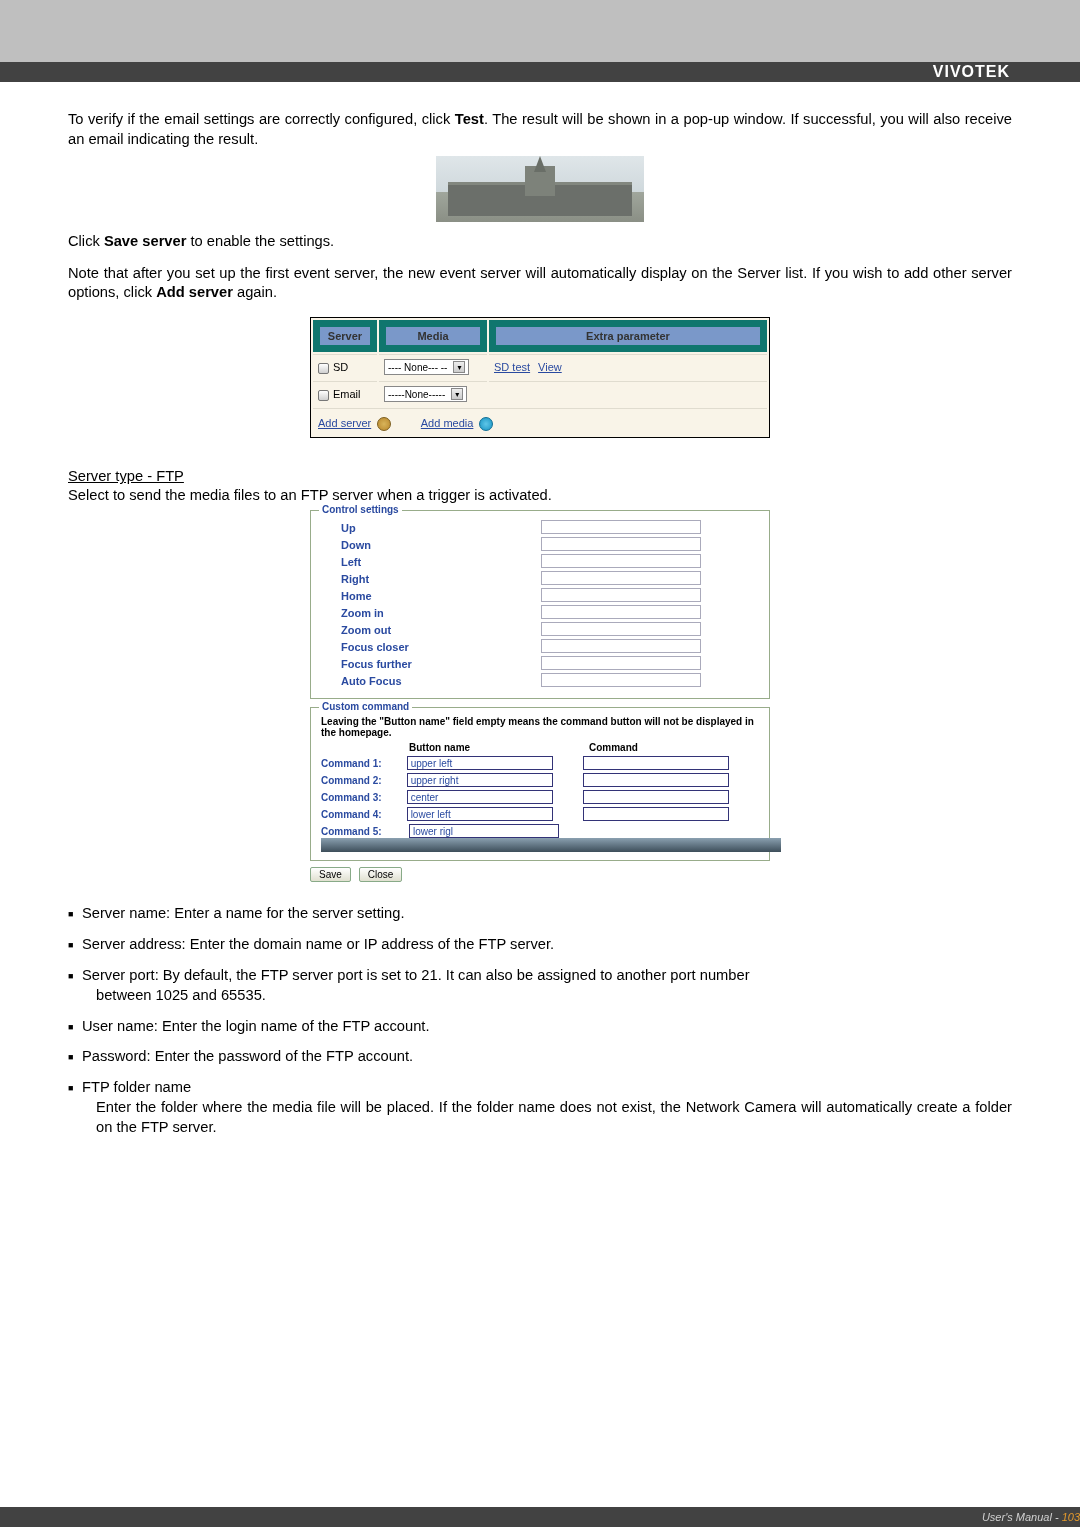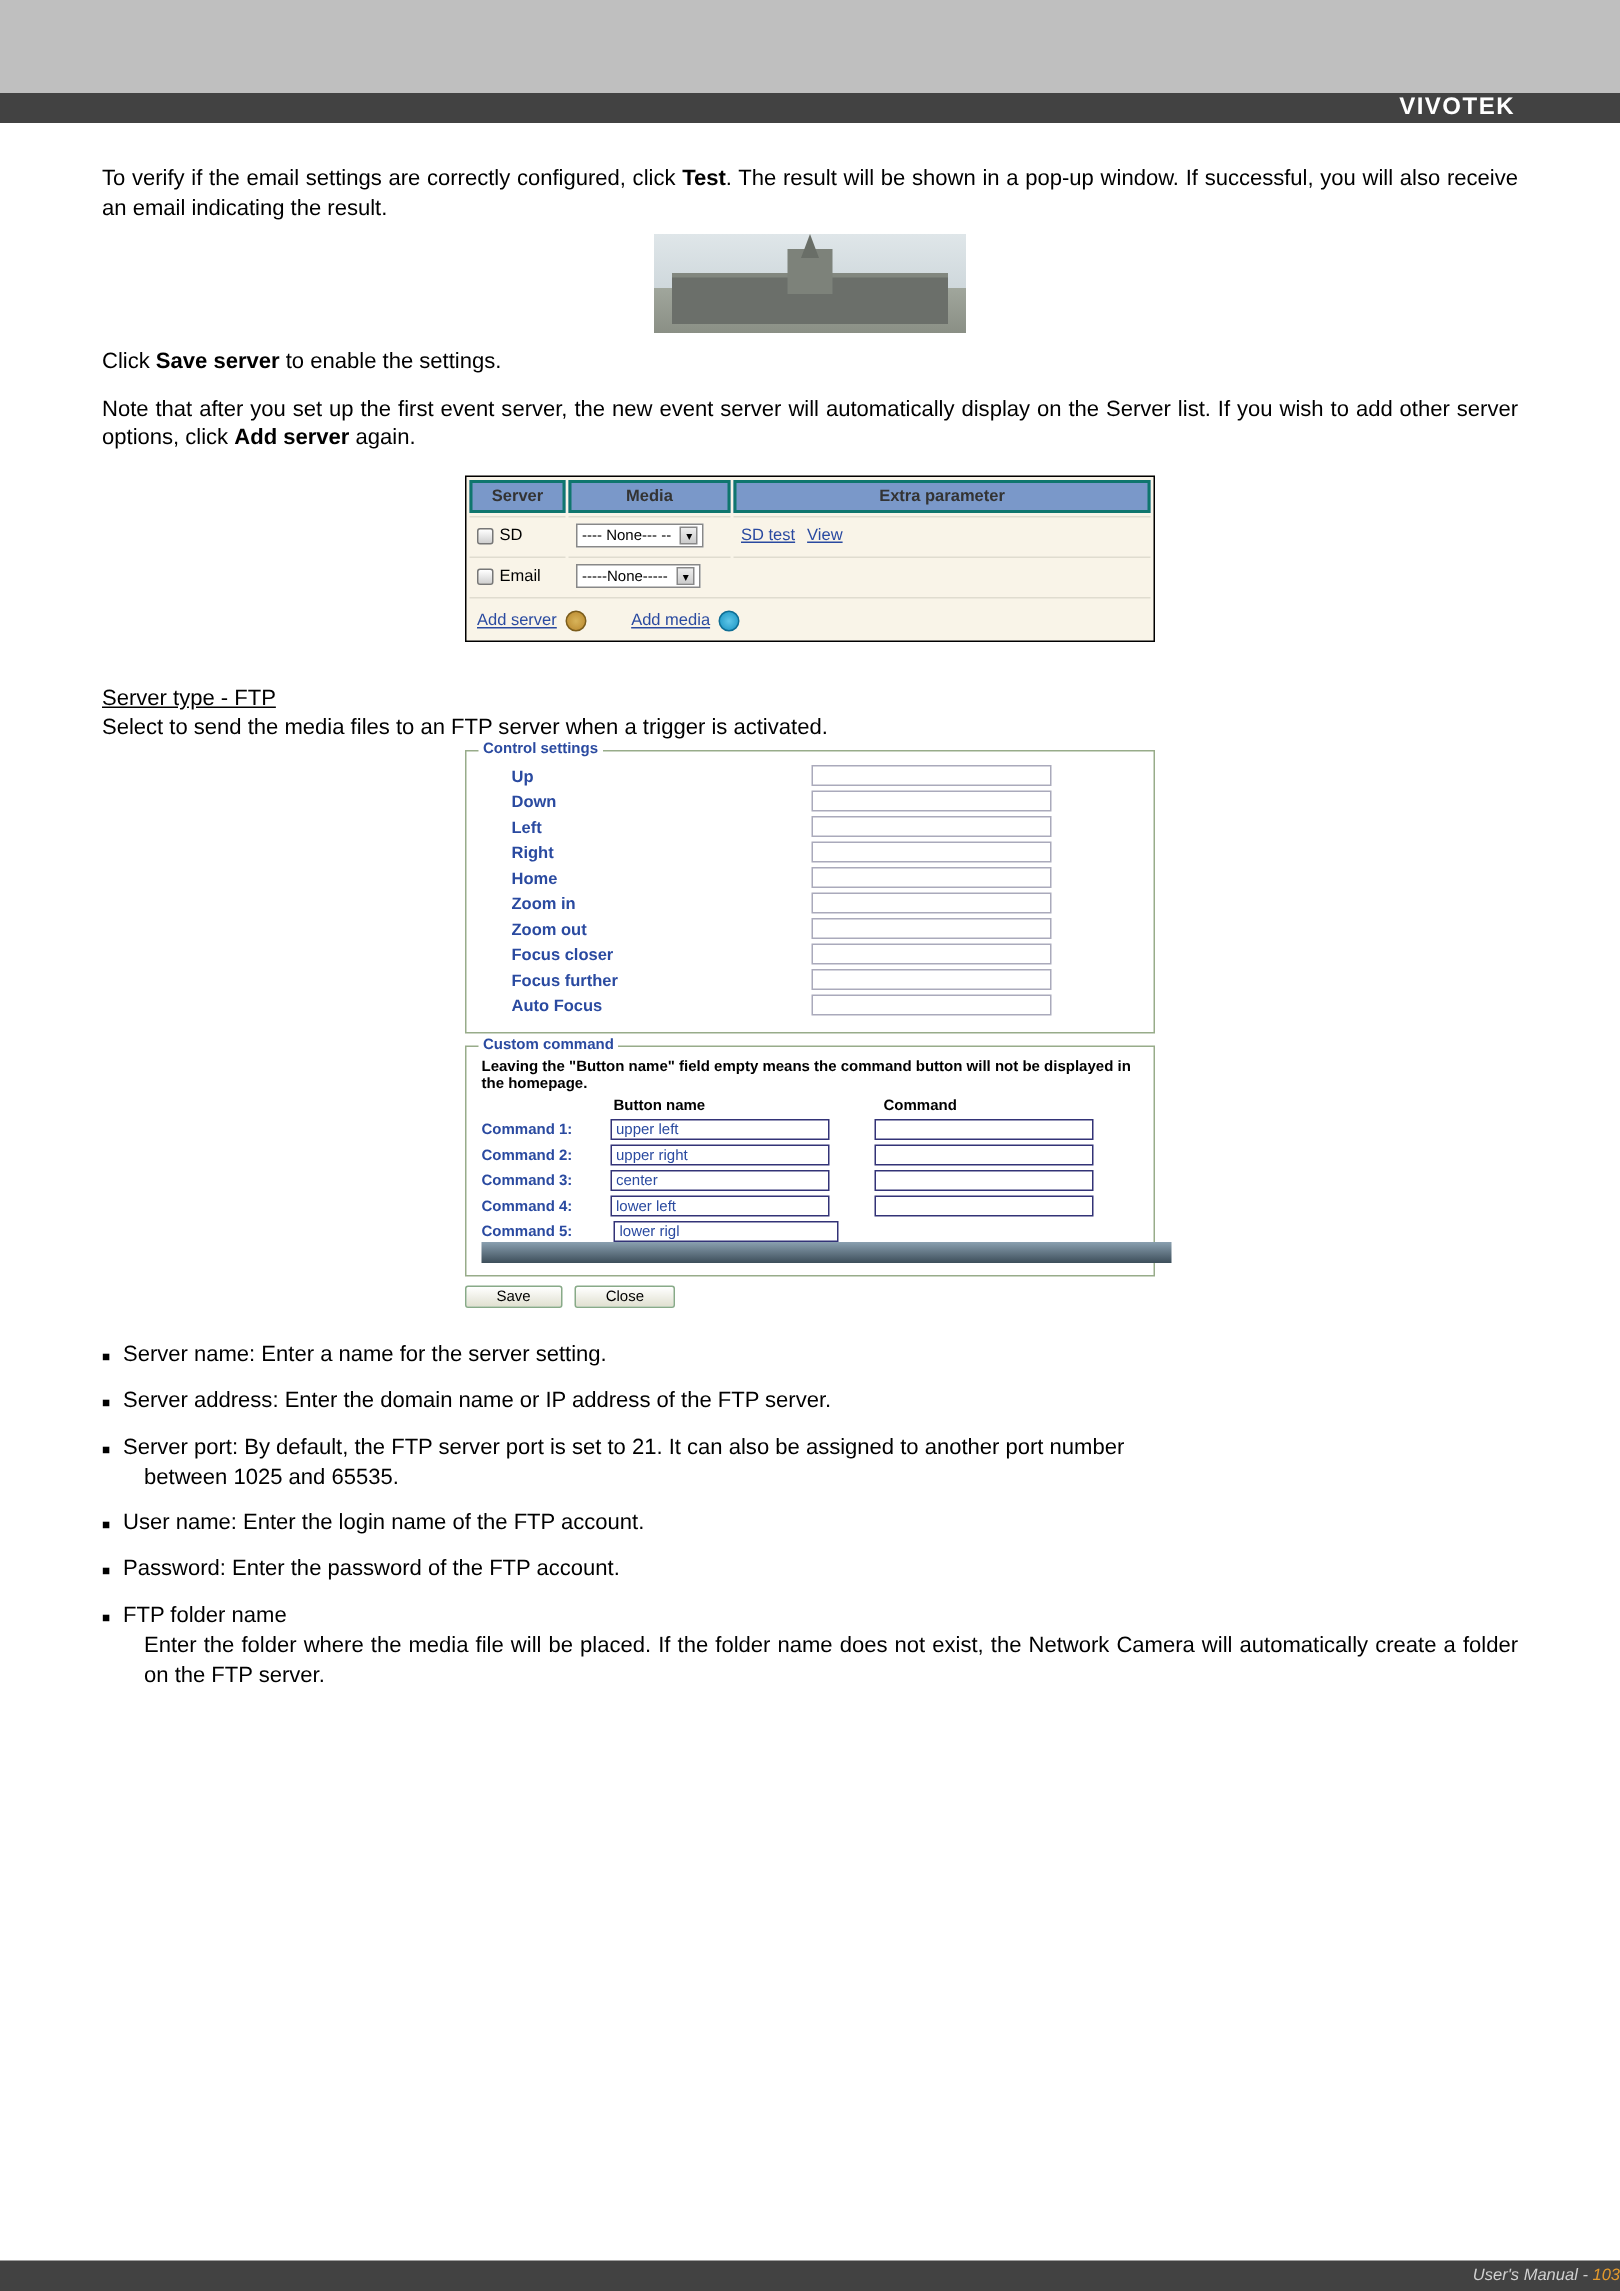--- a/index.html
+++ b/index.html
@@ -18,21 +18,21 @@
 .photo-strip { display: flex; justify-content: center; margin: 6px 0 10px; }
 .photo-box { width: 208px; height: 66px; position: relative; overflow: hidden; }
 .sky { position: absolute; inset: 0; background: linear-gradient(#dfe6e9 0%, #cfd8dc 55%, #a0a69c 55%, #8a8f85 100%); }
 .building { position: absolute; bottom: 6px; left: 12px; right: 12px; height: 34px; background: #6b6f6a; border-top: 3px solid #82877f; }
 .tower { position: absolute; bottom: 26px; left: 50%; transform: translateX(-50%); width: 30px; height: 30px; background: #7d827a; }
 .spire { position: absolute; bottom: 50px; left: 50%; transform: translateX(-50%); width: 0; height: 0; border-left: 6px solid transparent; border-right: 6px solid transparent; border-bottom: 16px solid #696e67; }
 
 
 .table-wrap { display: flex; justify-content: center; margin: 14px 0 30px; }
 .srv-table { border: 1px solid #000; width: 460px; font-size: 11px; font-family: Verdana, sans-serif; background: #f9f4e8; }
-.srv-table thead th { background: #7a98c9; color: #333; font-weight: bold; padding: 3px 4px; border: 2px solid #0f766e; }
+.srv-table thead th { background: #7a98c9; color: #333; font-weight: bold; padding: 3px 4px; border: 7px solid #0f766e; }
 .srv-table td { padding: 4px 5px; border-top: 1px solid #e0dccf; }
 .chk { width: 11px; height: 11px; border: 1px solid #777; background: linear-gradient(#fff,#d0d0d0); display: inline-block; vertical-align: middle; margin-right: 4px; border-radius: 2px; }
 .sel { border: 1px solid #888; background: #fff; padding: 1px 3px; font-size: 10px; display: inline-flex; align-items: center; }
 .sel .arrow { border: 1px solid #888; background: linear-gradient(#eee,#ccc); width: 12px; height: 12px; margin-left: 6px; display: inline-flex; align-items: center; justify-content: center; font-size: 8px; }
 .link { color: #2a4aa0; text-decoration: underline; }
 .addserver-btn { display: inline-block; width: 14px; height: 14px; border-radius: 50%; background: radial-gradient(#d8b45a,#b8862c); border: 1px solid #7c5d1c; vertical-align: middle; margin-left: 3px; }
 .addmedia-btn { display: inline-block; width: 14px; height: 14px; border-radius: 50%; background: radial-gradient(#5fc6e8,#1893c2); border: 1px solid #0e6e95; vertical-align: middle; margin-left: 3px; }
 
 
 .cs-wrap { display: flex; flex-direction: column; align-items: center; margin: 4px 0 10px; font-family: Verdana, sans-serif; }
@@ -42,21 +42,21 @@
 .cs-row .lbl { width: 220px; padding-left: 20px; }
 .cs-row .inp { border: 1px solid #aab; background: #fff; width: 160px; height: 14px; }
 .cc-row { display: flex; align-items: center; font-size: 10px; color: #2a4aa0; font-weight: bold; margin: 3px 0; }
 .cc-row > div:first-child { width: 88px; }
 .cc-input { border: 1px solid #337; background: #fff; width: 150px; height: 14px; color: #2a4aa0; font-size: 10px; padding: 0 3px; font-family: Verdana, sans-serif; margin-right: 30px; }
 .cc-head { display: flex; font-size: 10px; color: #000; font-weight: bold; margin: 4px 0 2px; }
 .cc-head div:first-child { width: 88px; }
 .cc-head div:nth-child(2) { width: 180px; }
 .note-text { font-size: 10px; margin: 2px 0 4px; color: #000; font-weight: bold; }
 .btn-row { width: 460px; display: flex; gap: 8px; margin-top: 6px; align-self: center; padding-left: 0; }
-.dlg-btn { font-size: 10px; font-family: Verdana, sans-serif; border: 1px solid #8a8; padding: 1px 20px; background: linear-gradient(#fff,#e0e0d0); border-radius: 2px; cursor: pointer; }
+.dlg-btn { font-size: 10px; font-family: Verdana, sans-serif; border: 1px solid #8a8; padding: 1px 8px; background: linear-gradient(#fff,#e0e0d0); border-radius: 2px; cursor: pointer; }
 
 
 .cut-strip { width: 460px; height: 14px; position: relative; background: linear-gradient(#8aa0b0,#3d4e5a); margin-top: -3px; overflow: hidden; }
 
 .footer-bar { position: absolute; bottom: 0; left: 0; right: 0; height: 20px; background: #424242; display: flex; justify-content: flex-end; align-items: center; }
 .footer-bar span { color: #d0d0d0; font-style: italic; font-size: 11px; }
 .footer-bar .pg { color: #e49a2d; }
 </style>
 </head>
 <body>

